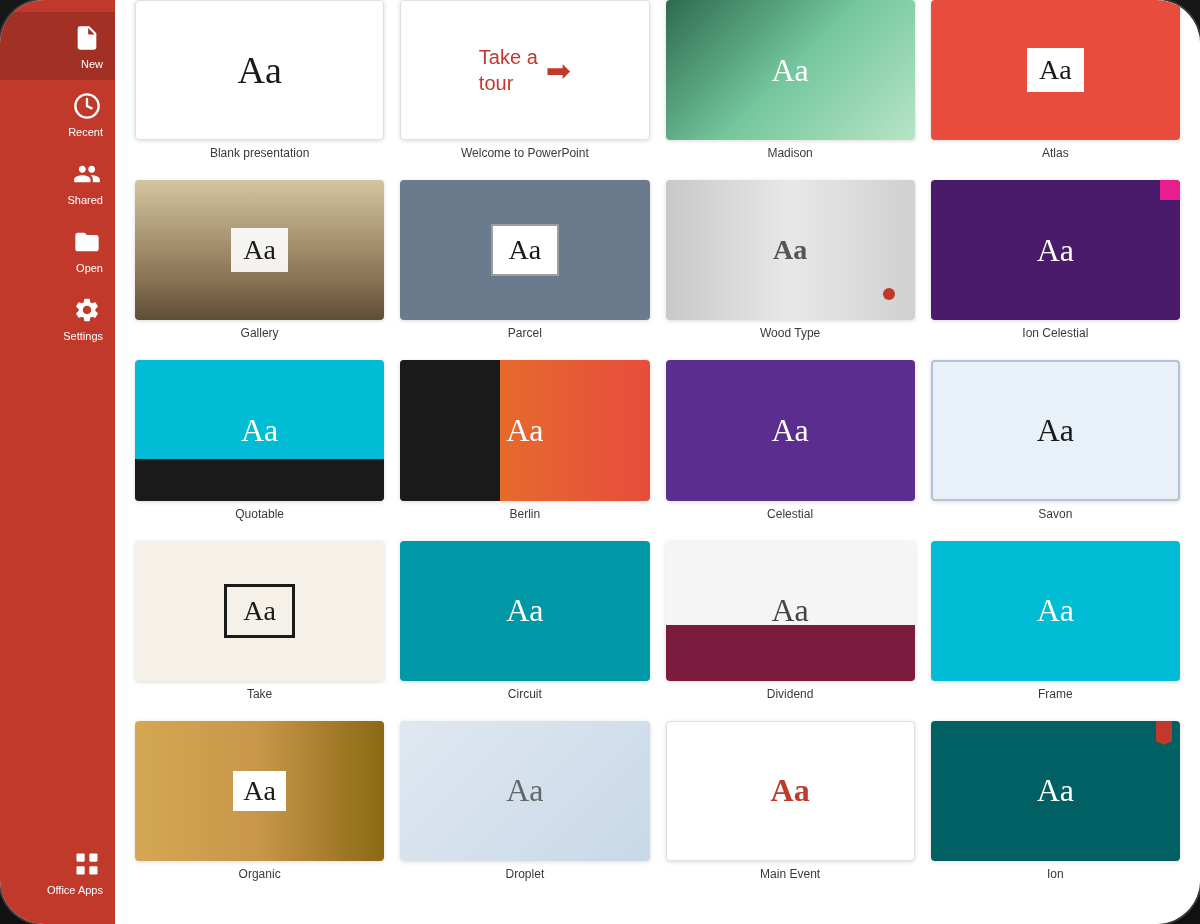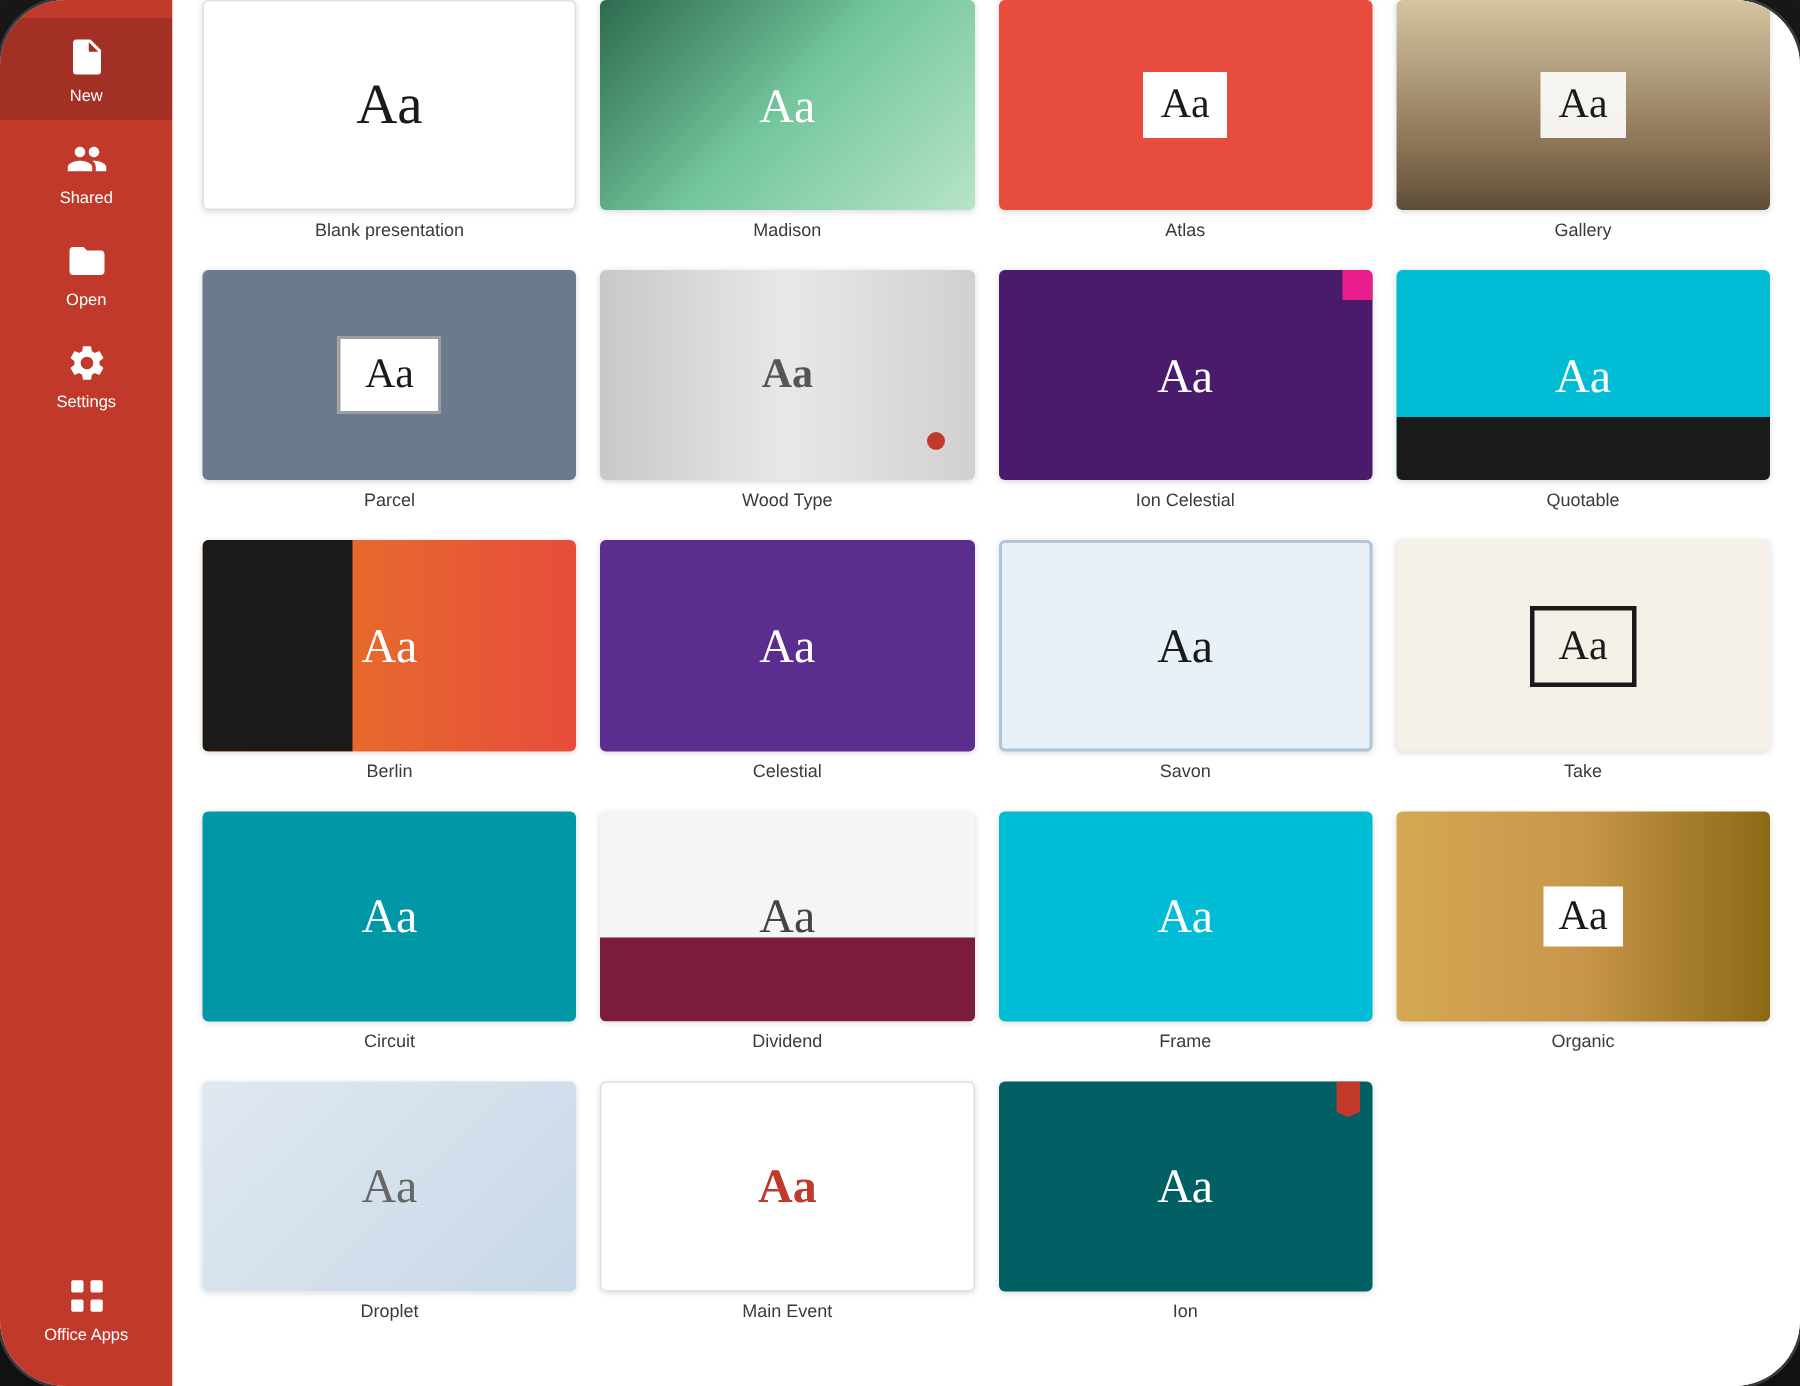--- a/index.html
+++ b/index.html
@@ -79,24 +79,24 @@
       display: flex;
       flex-direction: column;
       align-items: center;
       padding: 12px 0;
       flex-shrink: 0;
     }
 
     .sidebar-item {
       display: flex;
       flex-direction: column;
-      align-items: center;
+      align-items: flex-end;
       justify-content: center;
       width: 100%;
-      padding: 10px 0;
+      padding: 10px 12px;
       cursor: pointer;
       gap: 4px;
     }
 
     .sidebar-item.active {
       background: rgba(0,0,0,0.15);
     }
 
     .sidebar-icon {
       width: 32px;
@@ -445,20 +445,29 @@
         <div class="sidebar-item active">
           <div class="sidebar-icon">
             <svg viewBox="0 0 24 24">
                 <path d="M14 2H6a2 2 0 0 0-2 2v16a2 2 0 0 0 2 2h12a2 2 0 0 0 2-2V8l-6-6zm-1 7V3.5L18.5 9H13z"></path>
                 <path d="M11 11h2v4h-2zm0-3h2v2h-2z" fill="white" opacity="0.9"></path>
               </svg>
           </div>
           <span class="sidebar-label">New</span>
         </div>
 
+        <div class="sidebar-item">
+          <div class="sidebar-icon">
+            <svg viewBox="0 0 24 24">
+                <circle cx="12" cy="12" r="10" stroke="white" stroke-width="2" fill="none"></circle>
+                <path d="M12 6v6l4 2" stroke="white" stroke-width="2" fill="none" stroke-linecap="round"></path>
+              </svg>
+          </div>
+          <span class="sidebar-label">Recent</span>
+        </div>
 
         <div class="sidebar-item">
           <div class="sidebar-icon">
             <svg viewBox="0 0 24 24">
                 <path d="M16 11c1.66 0 2.99-1.34 2.99-3S17.66 5 16 5c-1.66 0-3 1.34-3 3s1.34 3 3 3zm-8 0c1.66 0 2.99-1.34 2.99-3S9.66 5 8 5C6.34 5 5 6.34 5 8s1.34 3 3 3zm0 2c-2.33 0-7 1.17-7 3.5V19h14v-2.5c0-2.33-4.67-3.5-7-3.5zm8 0c-.29 0-.62.02-.97.05 1.16.84 1.97 1.97 1.97 3.45V19h6v-2.5c0-2.33-4.67-3.5-7-3.5z" fill="white"></path>
               </svg>
           </div>
           <span class="sidebar-label">Shared</span>
         </div>
 
@@ -498,20 +507,32 @@
       <div class="content">
         <div class="template-grid">
 
           <div class="template-item">
             <div class="template-thumb tmpl-blank">
               <span class="tmpl-aa aa-dark" style="font-size:38px;font-family:Georgia,serif;">Aa</span>
             </div>
             <span class="template-name">Blank presentation</span>
           </div>
 
+          <div class="template-item">
+            <div class="template-thumb tmpl-take-tour" style="position:relative;">
+              <div style="display:flex;align-items:center;gap:8px;position:relative;z-index:2;">
+                <div>
+                  <div style="color:#c0392b;font-size:20px;font-weight:300;line-height:1.3;">Take a</div>
+                  <div style="color:#c0392b;font-size:20px;font-weight:300;line-height:1.3;">tour</div>
+                </div>
+                <span style="color:#c0392b;font-size:30px;">➡</span>
+              </div>
+            </div>
+            <span class="template-name">Welcome to PowerPoint</span>
+          </div>
 
           <div class="template-item">
             <div class="template-thumb tmpl-madison">
               <span class="tmpl-aa aa-white">Aa</span>
             </div>
             <span class="template-name">Madison</span>
           </div>
 
           <div class="template-item">
             <div class="template-thumb tmpl-atlas">

